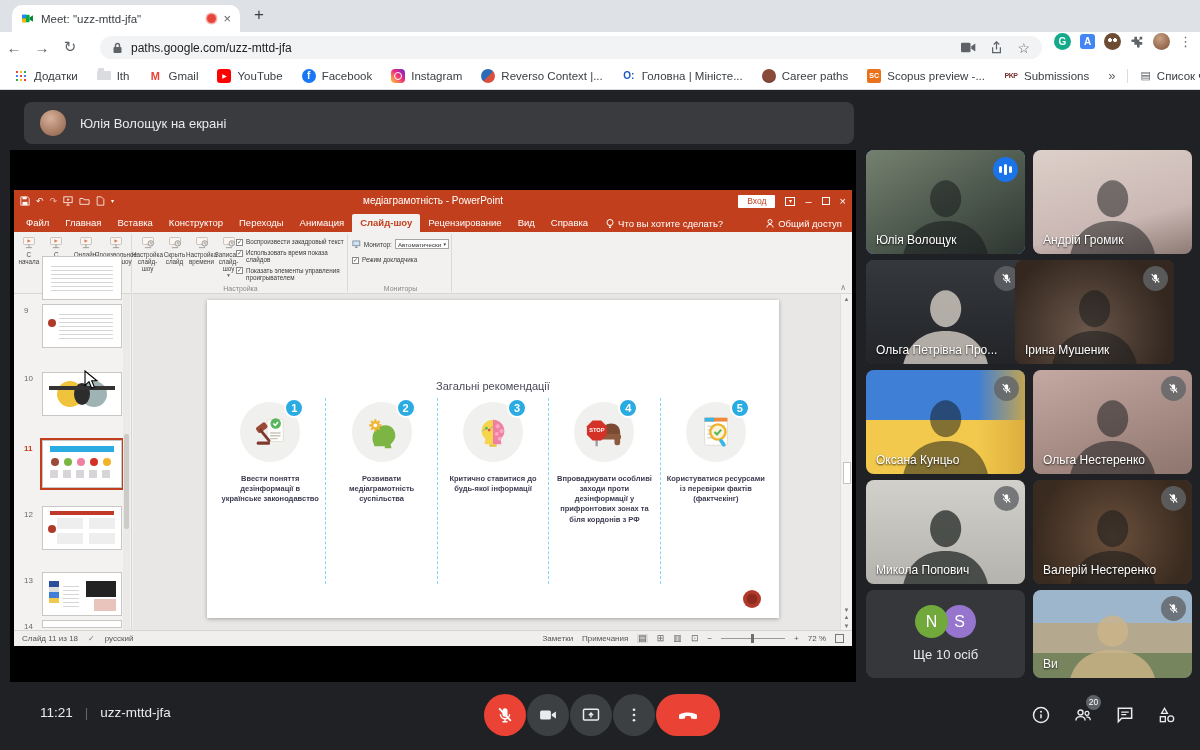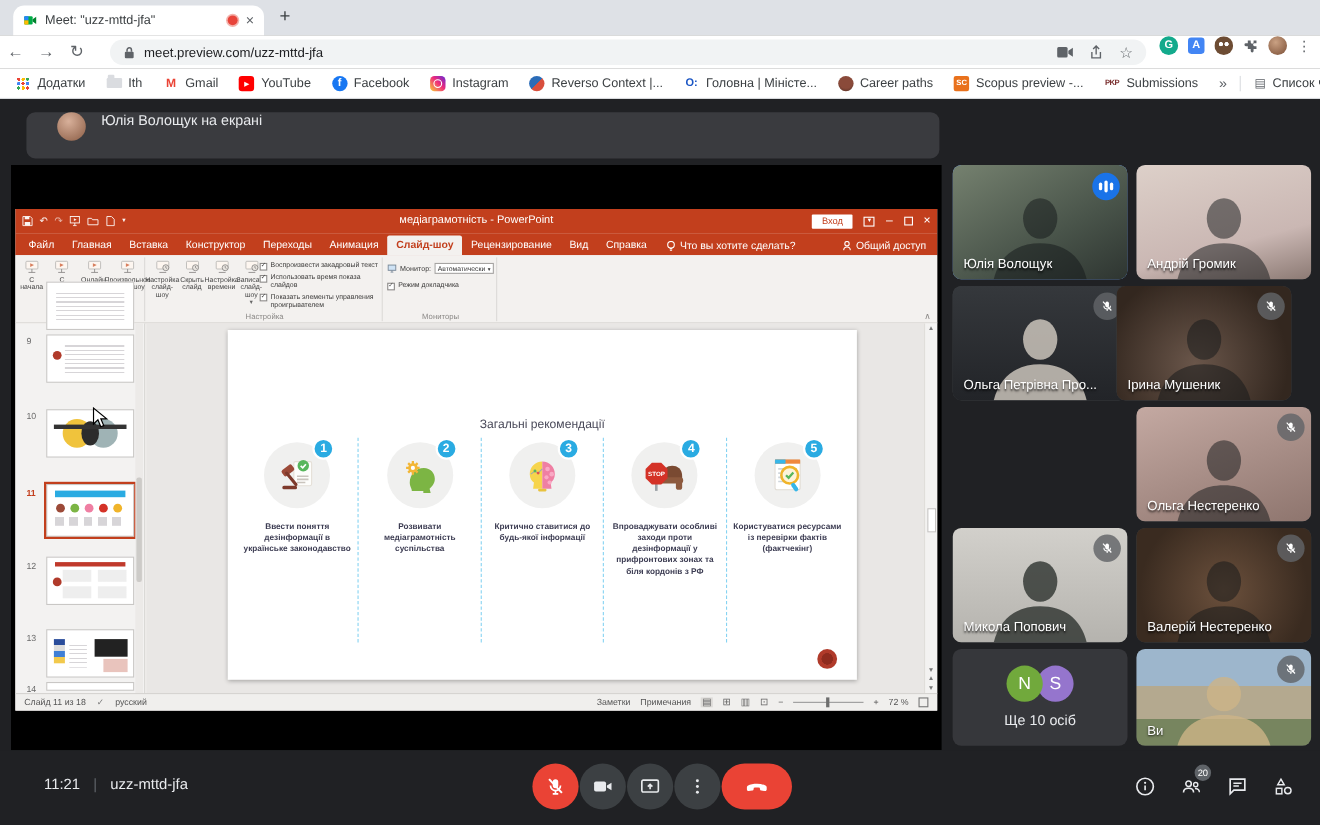--- a/index.html
+++ b/index.html
@@ -37,21 +37,21 @@
 .bmi.reverso{background:linear-gradient(135deg,#2b6cb8 50%,#d94f3d 50%);border-radius:50%}
 .bmi.ministry::before{content:"О:";color:#1a55c4;font-weight:800;font-size:10px}
 .bmi.career{background:radial-gradient(circle at 50% 35%,#8a4a3a 55%,#4a2a22);border-radius:50%}
 .bmi.scopus{background:#e9711c;border-radius:2px}.bmi.scopus::before{content:"SC";color:#fff;font-weight:700;font-size:7px}
 .bmi.pkp::before{content:"PKP";color:#7a2f2f;font-weight:800;font-size:7px;letter-spacing:-.5px}
 .bm-right{margin-left:auto;display:flex;align-items:center;gap:12px}
 .chev{color:#5f6368;font-size:13px}
 .vd{width:1px;height:14px;background:#dadce0}
 .rlico{color:#5f6368;font-size:11px}
 
-#banner{position:absolute;left:24px;top:102px;width:830px;height:42px;background:#3a3b3f;border-radius:8px;display:flex;padding:0 28px;gap:14px}
+#banner{position:absolute;left:24px;top:102px;width:830px;height:42px;background:#3a3b3f;border-radius:8px;display:flex;align-items:center;padding:0 16px;gap:14px}
 .bavatar{width:26px;height:26px;border-radius:50%;background:radial-gradient(circle at 40% 32%,#d8b09a,#8a5c44)}
 .bname{font-size:13px;color:#e8eaed}
 
 #stage{position:absolute;left:10px;top:150px;width:846px;height:532px;background:#000}
 #ppt{position:absolute;left:4px;top:40px;width:838px;height:456px;background:#f3f1ef;font-family:"Liberation Sans",sans-serif}
 .ptitle{position:relative;height:22px;background:#c23f1d}
 .qat{position:absolute;left:6px;top:0;height:22px;display:flex;align-items:center;gap:6px;color:#fff}
 .qi{font-size:9px;line-height:1;opacity:.95}
 .pt-text{position:absolute;left:0;right:0;text-align:center;line-height:22px;font-size:10px;color:#fff}
 .pt-right{position:absolute;right:6px;top:0;height:22px;display:flex;align-items:center;gap:10px;color:#fff}
@@ -206,21 +206,21 @@
   <div id="toolbar">
     <span class="nav">←</span>
     <span class="nav">→</span>
     <span class="nav">↻</span>
   </div>
   <div id="omnibox">
     <svg width="11" height="12" viewBox="0 0 11 12">
         <rect x="1.5" y="5" width="8" height="6" rx="1" fill="#5f6368"></rect>
         <path d="M3.5 5V3.5a2 2 0 0 1 4 0V5" stroke="#5f6368" fill="none" stroke-width="1.4"></path>
       </svg>
-    <span class="url">meet.preview.com/uzz-mttd-jfa</span>
+    <span class="url">paths.google.com/uzz-mttd-jfa</span>
     <span class="oicons">
       <svg width="15" height="11" viewBox="0 0 22 16">
           <rect x="0" y="1" width="14" height="14" rx="2" fill="#5f6368"></rect>
           <path d="M15 6l6-4v12l-6-4z" fill="#5f6368"></path>
         </svg>
       <svg width="13" height="14" viewBox="0 0 16 18">
           <path d="M8 1v10M4.5 4.5L8 1l3.5 3.5" stroke="#5f6368" stroke-width="1.6" fill="none"></path>
           <path d="M3 8v7h10V8" stroke="#5f6368" stroke-width="1.6" fill="none"></path>
         </svg>
       <span style="font-size:14px;line-height:1">☆</span>
@@ -748,20 +748,39 @@
             <rect x="9" y="4" width="6" height="10" rx="3" fill="#fff"></rect>
             <path d="M6.5 11a5.5 5.5 0 0 0 11 0" fill="none" stroke="#fff" stroke-width="1.8"></path>
             <path d="M12 16.5V20" stroke="#fff" stroke-width="1.8"></path>
             <path d="M5 4l14 15" stroke="#fff" stroke-width="2"></path>
           </svg>
         </span>
 
         <span class="tname">Ірина Мушеник</span>
       </div>
 
+      <div class="tile i4 muted">
+        <div class="photo">
+          <svg class="person" viewBox="0 0 100 60" preserveAspectRatio="none">
+            <circle cx="50" cy="18" r="14"></circle>
+            <path d="M12 60c5-17 19-25 38-25s33 8 38 25z"></path>
+          </svg>
+        </div>
+
+        <span class="mic-badge">
+          <svg width="13" height="13" viewBox="0 0 24 24">
+            <rect x="9" y="4" width="6" height="10" rx="3" fill="#fff"></rect>
+            <path d="M6.5 11a5.5 5.5 0 0 0 11 0" fill="none" stroke="#fff" stroke-width="1.8"></path>
+            <path d="M12 16.5V20" stroke="#fff" stroke-width="1.8"></path>
+            <path d="M5 4l14 15" stroke="#fff" stroke-width="2"></path>
+          </svg>
+        </span>
+
+        <span class="tname">Оксана Кунцьо</span>
+      </div>
 
       <div class="tile i5 muted">
         <div class="photo">
           <svg class="person" viewBox="0 0 100 60" preserveAspectRatio="none">
             <circle cx="50" cy="18" r="14"></circle>
             <path d="M12 60c5-17 19-25 38-25s33 8 38 25z"></path>
           </svg>
         </div>
 
         <span class="mic-badge">

